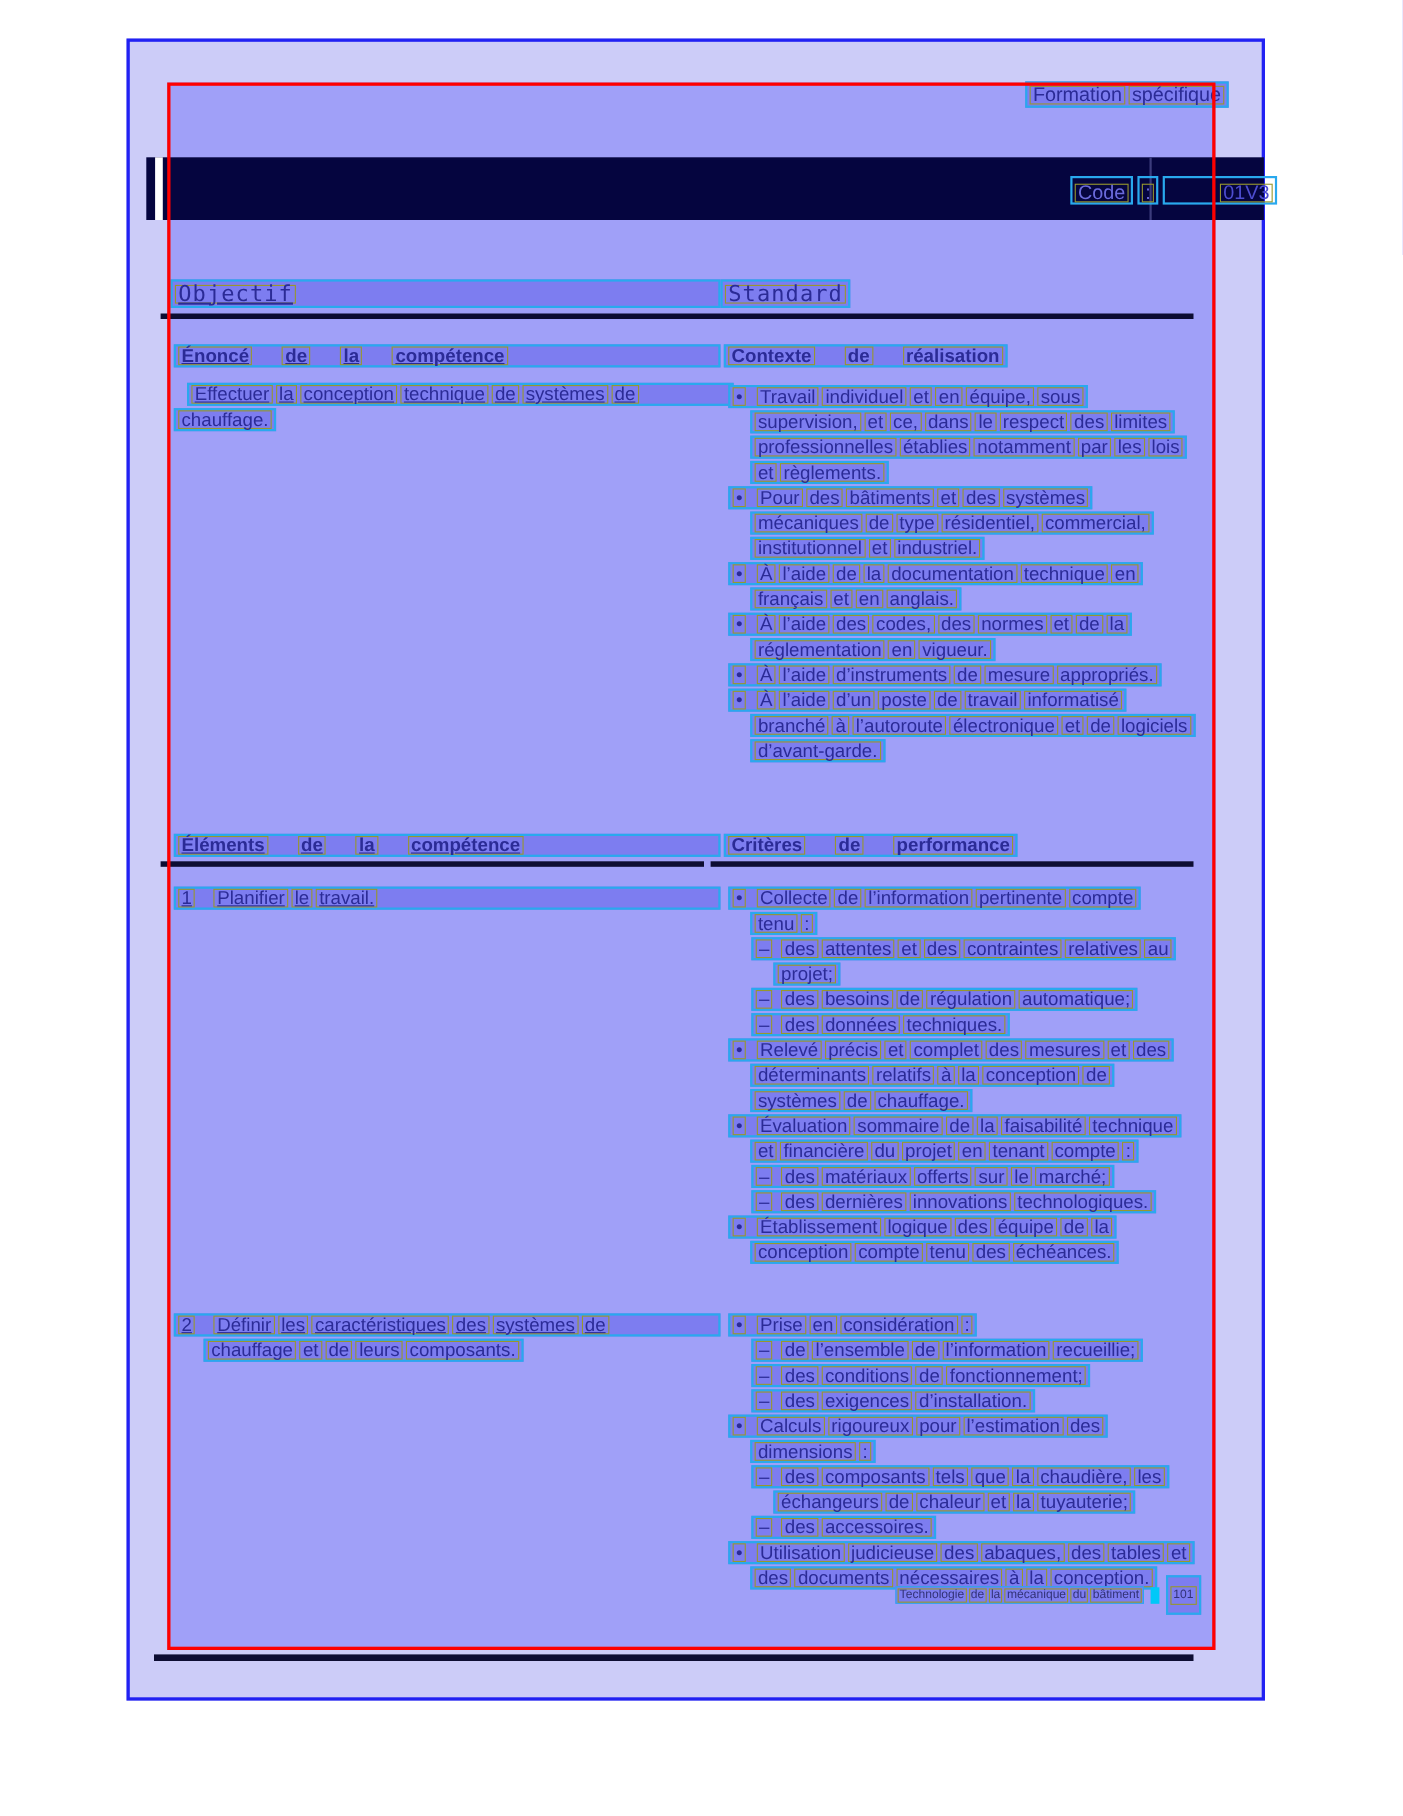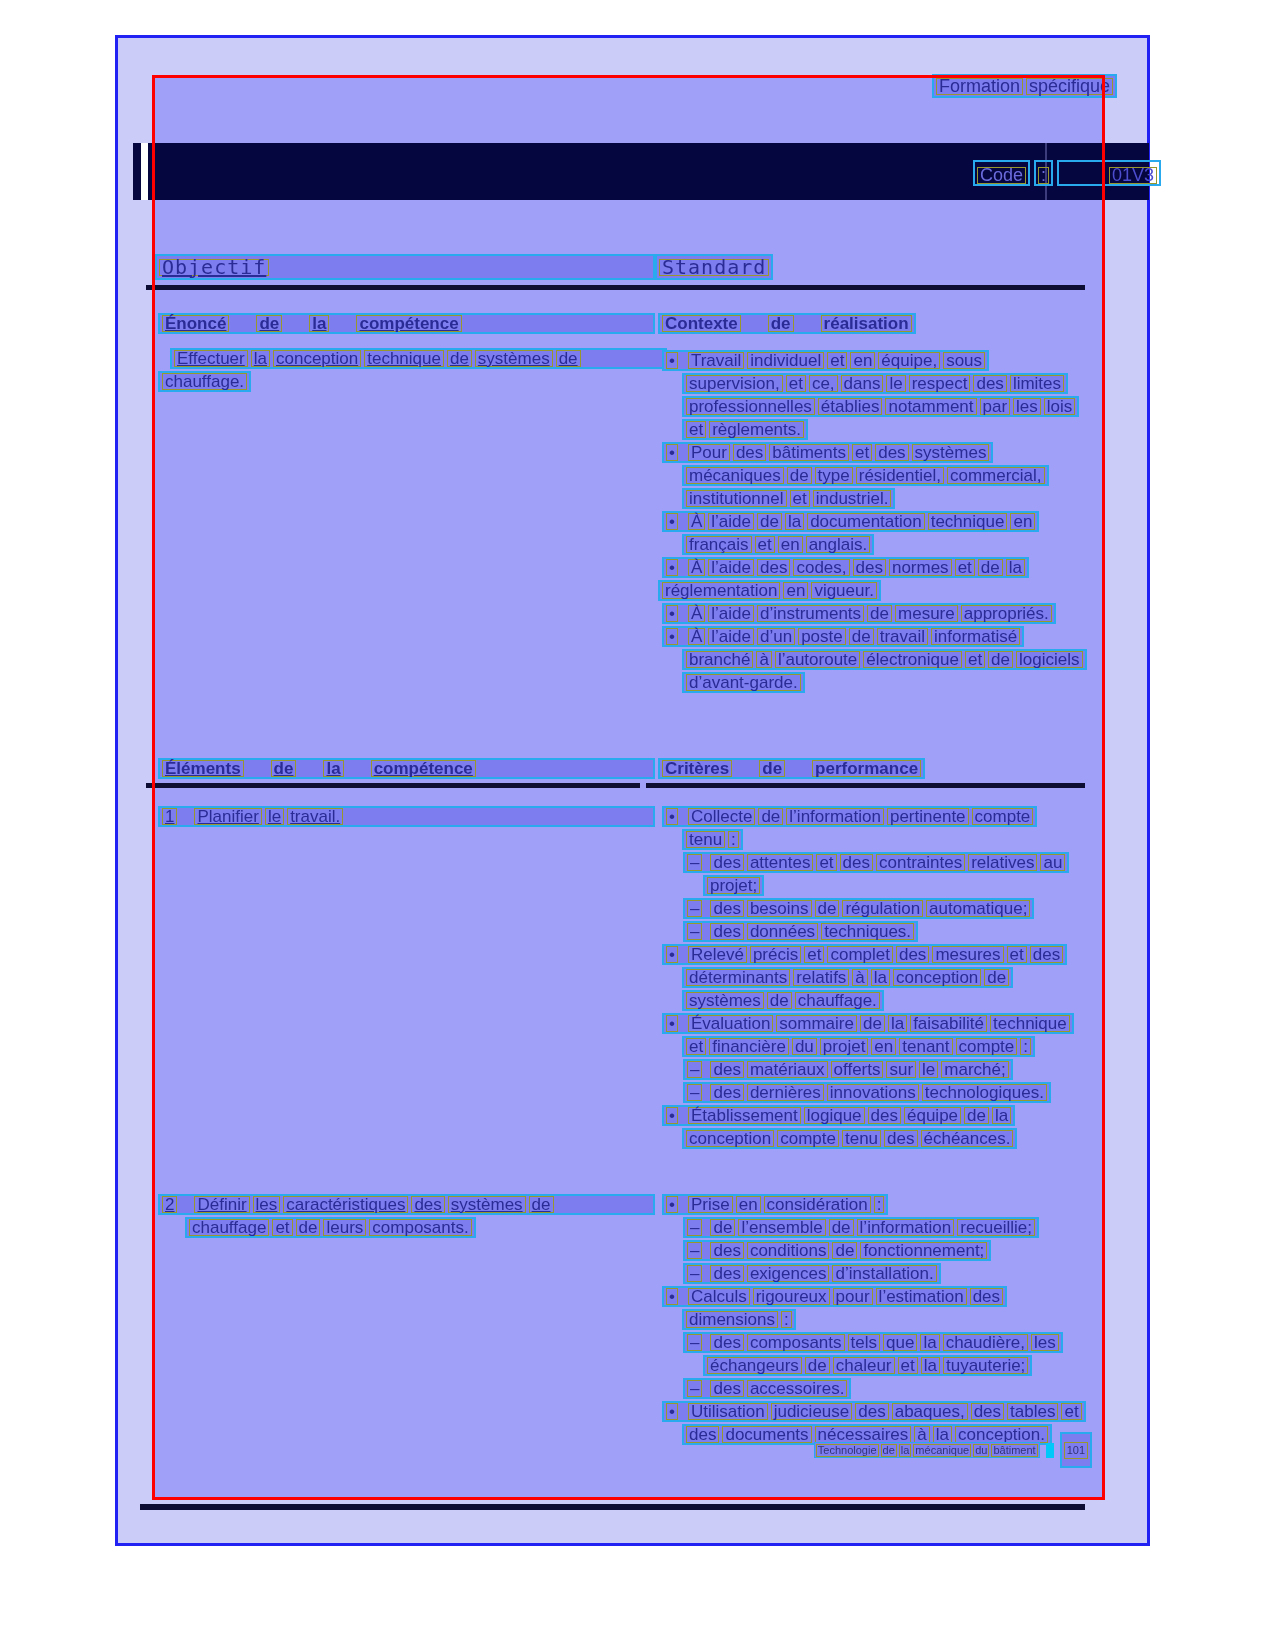--- a/index.html
+++ b/index.html
@@ -86,21 +86,21 @@
       <div class="line" style="margin-left: 4px;"><span class="word" style="margin-right: 7px;">•</span><span class="word">Travail</span><span class="word">individuel</span><span class="word">et</span><span class="word">en</span><span class="word">équipe,</span><span class="word">sous</span></div>
       <div class="line" style="margin-left: 24px;"><span class="word">supervision,</span><span class="word">et</span><span class="word">ce,</span><span class="word">dans</span><span class="word">le</span><span class="word">respect</span><span class="word">des</span><span class="word">limites</span></div>
       <div class="line" style="margin-left: 24px;"><span class="word">professionnelles</span><span class="word">établies</span><span class="word">notamment</span><span class="word">par</span><span class="word">les</span><span class="word">lois</span></div>
       <div class="line" style="margin-left: 24px;"><span class="word">et</span><span class="word">règlements.</span></div>
       <div class="line" style="margin-left: 4px;"><span class="word" style="margin-right: 7px;">•</span><span class="word">Pour</span><span class="word">des</span><span class="word">bâtiments</span><span class="word">et</span><span class="word">des</span><span class="word">systèmes</span></div>
       <div class="line" style="margin-left: 24px;"><span class="word">mécaniques</span><span class="word">de</span><span class="word">type</span><span class="word">résidentiel,</span><span class="word">commercial,</span></div>
       <div class="line" style="margin-left: 24px;"><span class="word">institutionnel</span><span class="word">et</span><span class="word">industriel.</span></div>
       <div class="line" style="margin-left: 4px;"><span class="word" style="margin-right: 7px;">•</span><span class="word">À</span><span class="word">l’aide</span><span class="word">de</span><span class="word">la</span><span class="word">documentation</span><span class="word">technique</span><span class="word">en</span></div>
       <div class="line" style="margin-left: 24px;"><span class="word">français</span><span class="word">et</span><span class="word">en</span><span class="word">anglais.</span></div>
       <div class="line" style="margin-left: 4px;"><span class="word" style="margin-right: 7px;">•</span><span class="word">À</span><span class="word">l’aide</span><span class="word">des</span><span class="word">codes,</span><span class="word">des</span><span class="word">normes</span><span class="word">et</span><span class="word">de</span><span class="word">la</span></div>
-      <div class="line" style=""><span class="word">réglementation</span><span class="word">en</span><span class="word">vigueur.</span></div>
+      <div class="line" style="margin-left: 24px;"><span class="word">réglementation</span><span class="word">en</span><span class="word">vigueur.</span></div>
       <div class="line" style="margin-left: 4px;"><span class="word" style="margin-right: 7px;">•</span><span class="word">À</span><span class="word">l’aide</span><span class="word">d’instruments</span><span class="word">de</span><span class="word">mesure</span><span class="word">appropriés.</span></div>
       <div class="line" style="margin-left: 4px;"><span class="word" style="margin-right: 7px;">•</span><span class="word">À</span><span class="word">l’aide</span><span class="word">d’un</span><span class="word">poste</span><span class="word">de</span><span class="word">travail</span><span class="word">informatisé</span></div>
       <div class="line" style="margin-left: 24px;"><span class="word">branché</span><span class="word">à</span><span class="word">l’autoroute</span><span class="word">électronique</span><span class="word">et</span><span class="word">de</span><span class="word">logiciels</span></div>
       <div class="line" style="margin-left: 24px;"><span class="word">d’avant-garde.</span></div>
     </div>
 
   <div class="line full abs bold" style="left:158px;top:758px;width:497px;"><span class="word">Éléments</span><span class="word">de</span><span class="word">la</span><span class="word">compétence</span></div>
   <div class="line abs bold" style="left:658px;top:758px;"><span class="word">Critères</span><span class="word">de</span><span class="word">performance</span></div>
 
   <div class="rule" style="left:146px;top:783px;width:494px;height:5px;"></div>

